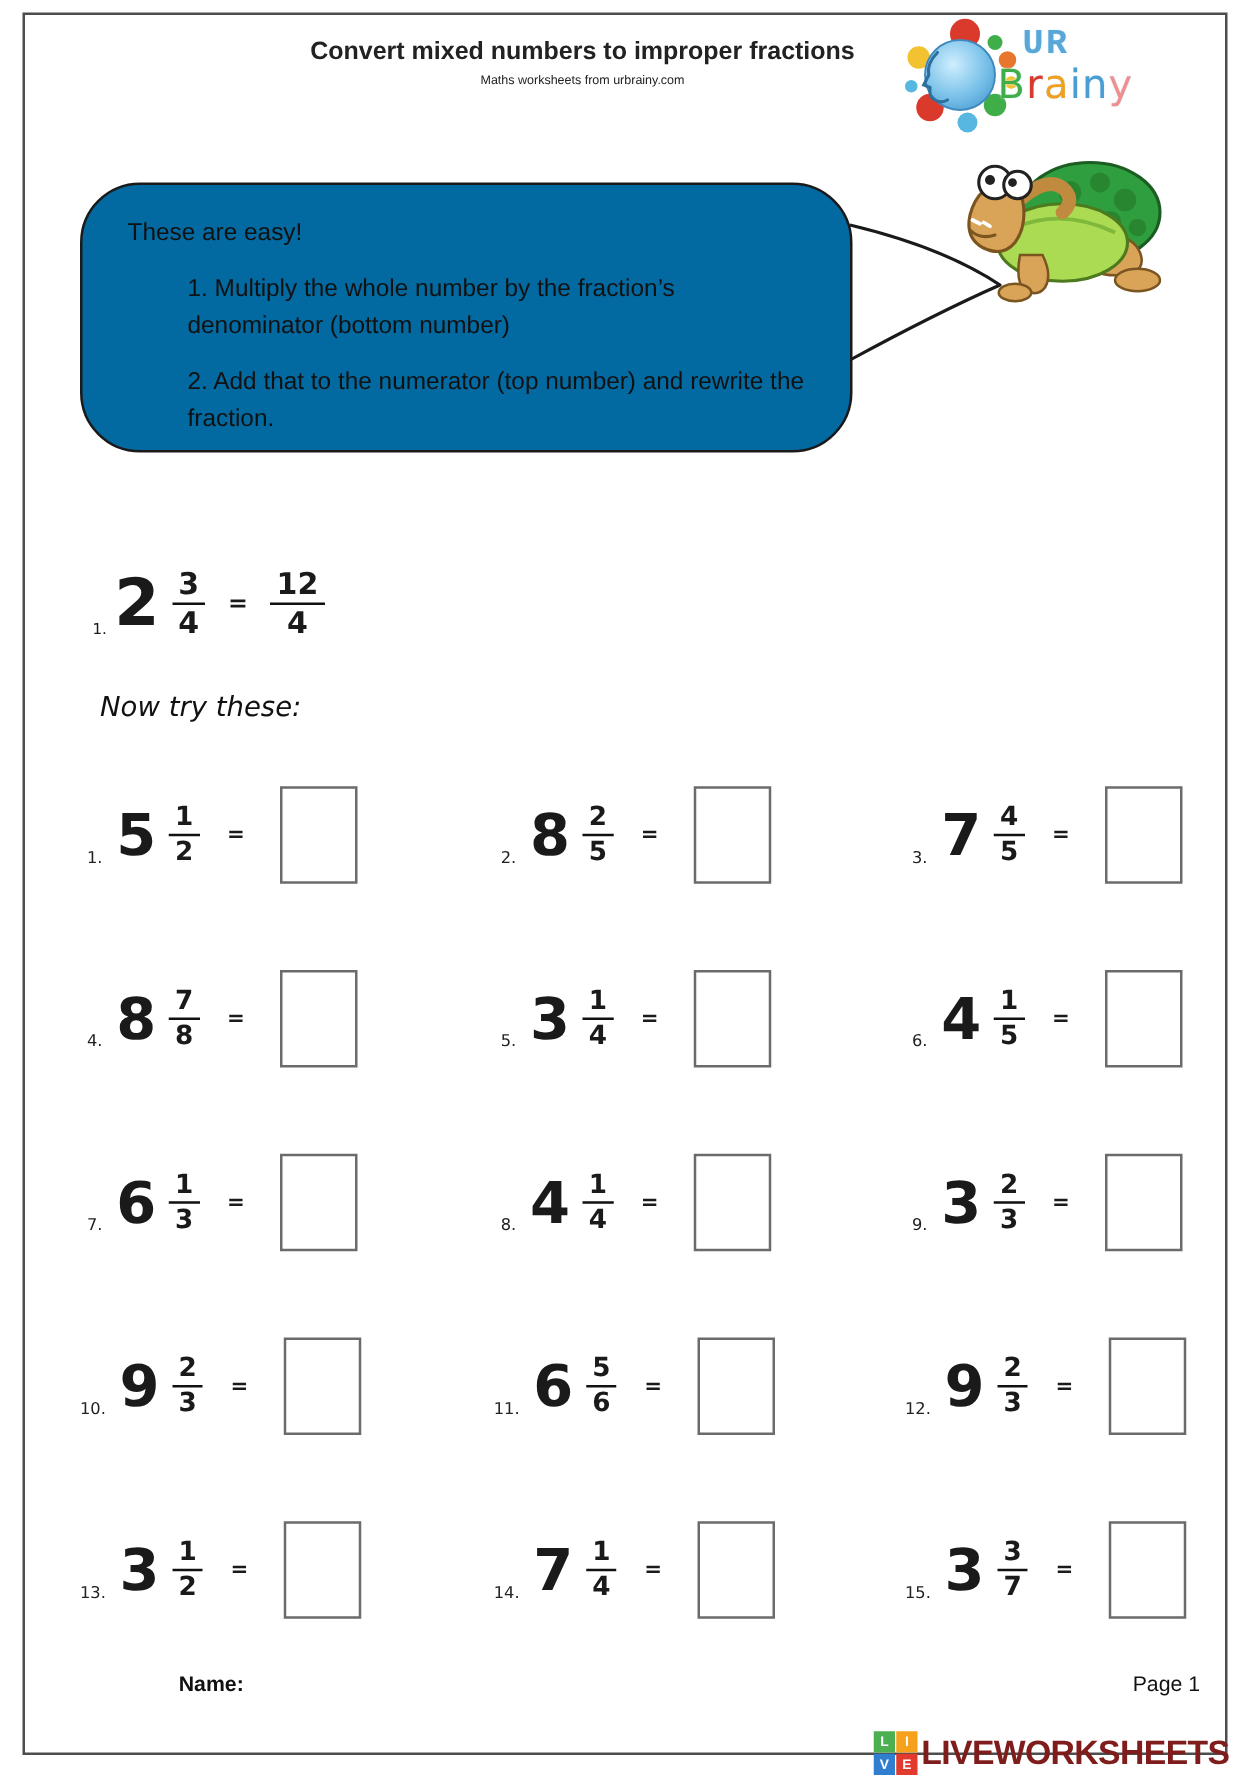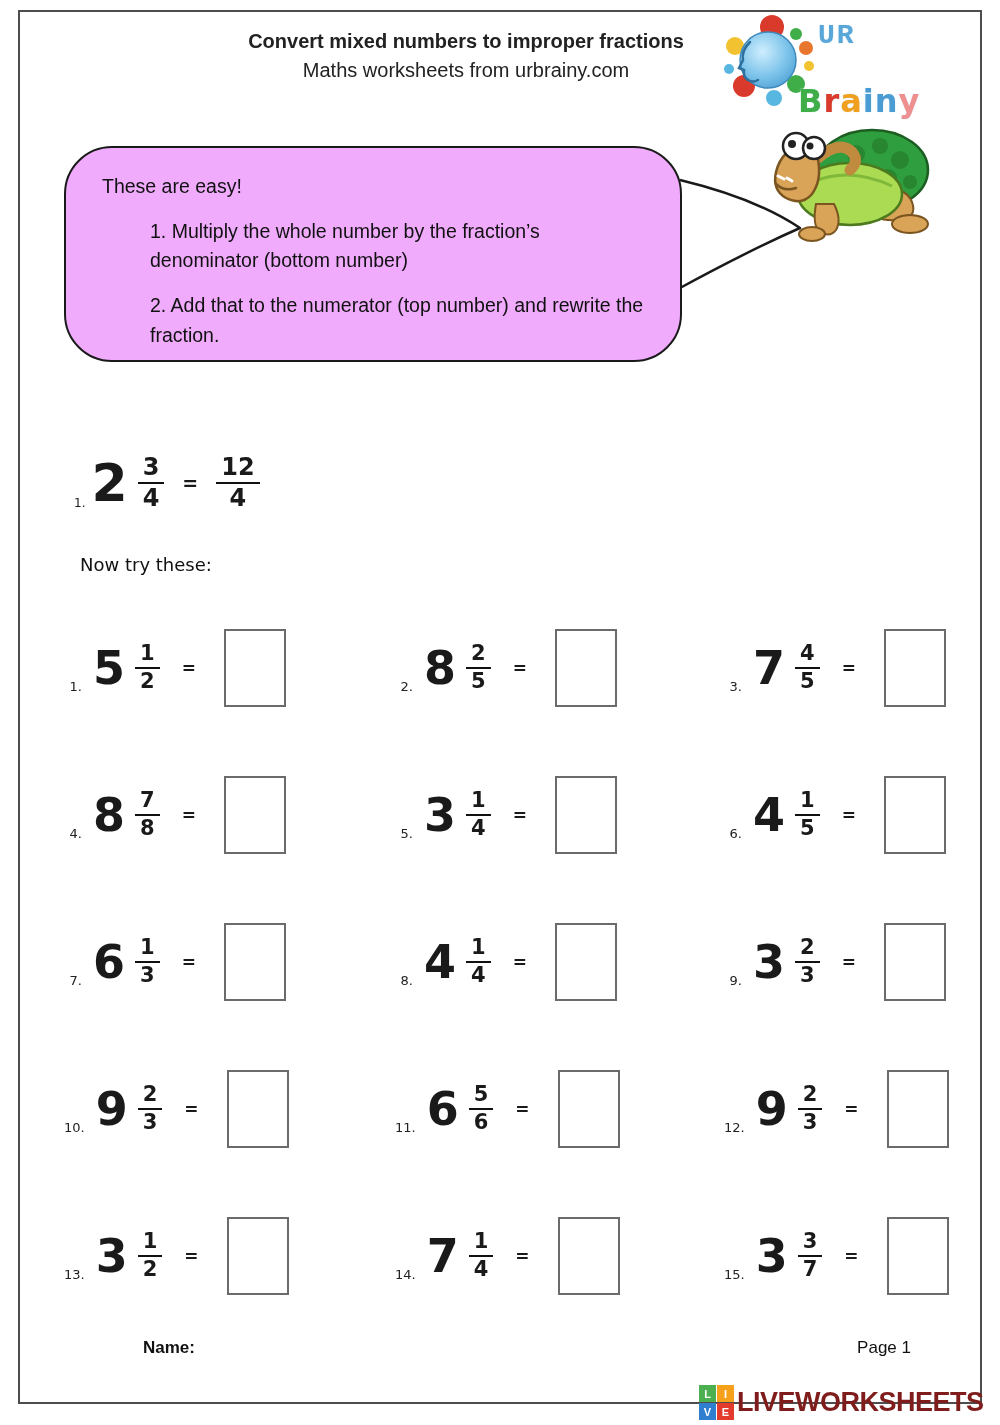--- a/index.html
+++ b/index.html
@@ -3,65 +3,65 @@
 <meta charset="utf-8">
 <style>
   * { margin:0; padding:0; box-sizing:border-box; }
   html,body { width:1000px; height:1425px; background:#ffffff; font-family:"Liberation Sans", sans-serif; color:#1a1a1a; }
   .stage { position:relative; width:1000px; height:1425px; overflow:hidden; background:#fff; }
 
   .sheet-border { position:absolute; left:18px; top:10px; width:964px; height:1394px; border:2px solid #4d4d4d; background:#fff; }
 
   .title-wrap { position:absolute; left:26px; top:30px; width:880px; text-align:center; }
   .title { font-size:20px; font-weight:bold; color:#222; }
-  .subtitle { font-size:20px; color:#222; margin-top:6px; }
+  .subtitle { font-size:10px; color:#222; margin-top:6px; }
 
   
   .brand { position:absolute; left:722px; top:12px; width:230px; height:100px; }
   .brand-bubbles { position:absolute; left:0; top:2px; }
   .brand-ur { position:absolute; left:96px; top:8px; font-size:28px; font-weight:bold; color:#58a7d8; letter-spacing:2px; font-family:Liberation Mono, monospace; text-shadow:0 0 2px #d8edf8; }
-  .brand-brainy { position:absolute; left:76px; top:36px; font-size:32px; font-weight:bold; font-family:"DejaVu Sans",sans-serif; letter-spacing:1px; text-shadow:0 0 2px #d8edf8;margin-top:34px; }
-
-  
-  .bubble { position:absolute; left:64px; top:146px; width:618px; height:216px; border:2.5px solid #1a1a1a; border-radius:48px; background:#f0abfc; padding:24px 34px 24px 36px; z-index:2; }
+  .brand-brainy { position:absolute; left:76px; top:36px; font-size:32px; font-weight:normal; font-family:"DejaVu Sans",sans-serif; letter-spacing:1px; text-shadow:0 0 2px #d8edf8; }
+
+  
+  .bubble { position:absolute; left:64px; top:146px; width:618px; height:216px; border:2.5px solid #1a1a1a; border-radius:48px; background:#0369a1; padding:24px 34px 24px 36px; z-index:2; }
   .bubble p { font-size:19.5px; line-height:1.52; color:#111; }
   .bubble p + p { margin-top:15px;margin-left:48px; }
   .bubble-tail { position:absolute; left:655px; top:158px; z-index:1; }
 
   .turtle { position:absolute; left:760px; top:122px; z-index:0; }
 
   
   .example { position:absolute; left:74px; top:440px; height:86px; display:flex; align-items:center; font-family:"DejaVu Sans",sans-serif; }
   .ex-no { font-size:12px; align-self:flex-end; margin:0 6px 16px 0; }
   .ex-whole { font-size:52px; font-weight:bold; margin-right:10px; }
   .frac { display:inline-flex; flex-direction:column; align-items:center; font-weight:bold; line-height:1.12; }
   .frac .num { border-bottom:2.5px solid #111; padding:0 5px 1px; }
   .frac .den { padding-top:1px; }
   .ex-frac { font-size:24px; margin-right:18px; }
   .ex-eq { font-size:19px; font-weight:bold; margin-right:18px; }
   .ex-note { position:absolute; left:305px; top:484px; font-size:17.5px; font-family:"DejaVu Sans",sans-serif; color:#111; }
 
-  .now-try { position:absolute; left:80px; top:554px; font-size:18px; font-weight:500; font-family:"DejaVu Sans",sans-serif; color:#111; }
+  .now-try { position:absolute; left:80px; top:554px; font-size:22px; font-weight:500; font-family:"DejaVu Sans",sans-serif; color:#111;font-style:italic; }
 
   
   .problems { position:absolute; left:18px; top:616px; width:966px; display:grid; grid-template-columns:322px 322px 322px; grid-auto-rows:147px; }
   .problem { display:flex; align-items:center; height:104px; font-family:"DejaVu Sans",sans-serif; }
   .problem:nth-child(3n+1) { padding-left:46px; }
   .problem:nth-child(3n+2) { padding-left:55px; }
   .problem:nth-child(3n)   { padding-left:62px; }
   .p-no { font-size:13px; color:#222; align-self:flex-end; margin:0 11px 26px 0; min-width:18px; text-align:right; }
   .p-whole { font-size:46px; font-weight:bold; margin-right:10px; }
   .p-frac { font-size:21px; margin-right:22px; }
   .p-frac .num { border-bottom:2px solid #111; padding:0 5px 1px; }
   .p-eq { font-size:17px; font-weight:bold; margin-right:28px; }
   .answer-box { width:62px; height:78px; border:2px solid #6b6b6b; background:#fff; }
 
   
   .name-label { position:absolute; left:143px; top:1338px; font-size:17px; font-weight:bold; color:#111; }
-  .page-label { position:absolute; left:831px; top:1338px; width:80px; text-align:right; font-size:17px; color:#111; }
+  .page-label { position:absolute; left:880px; top:1338px; width:80px; text-align:right; font-size:17px; color:#111; }
 
   
   .lw { position:absolute; left:699px; top:1385px; display:flex; align-items:center; z-index:3; }
   .lw-icon { display:grid; grid-template-columns:17px 17px; grid-auto-rows:17px; gap:1px; margin-right:3px; }
   .lw-sq { display:flex; align-items:center; justify-content:center; color:#fff; font-size:11px; font-weight:bold; }
   .lw-text { font-size:27px; font-weight:800; color:#1d3e6e; letter-spacing:-0.5px; }
 </style>
 </head>
 <body>
 

